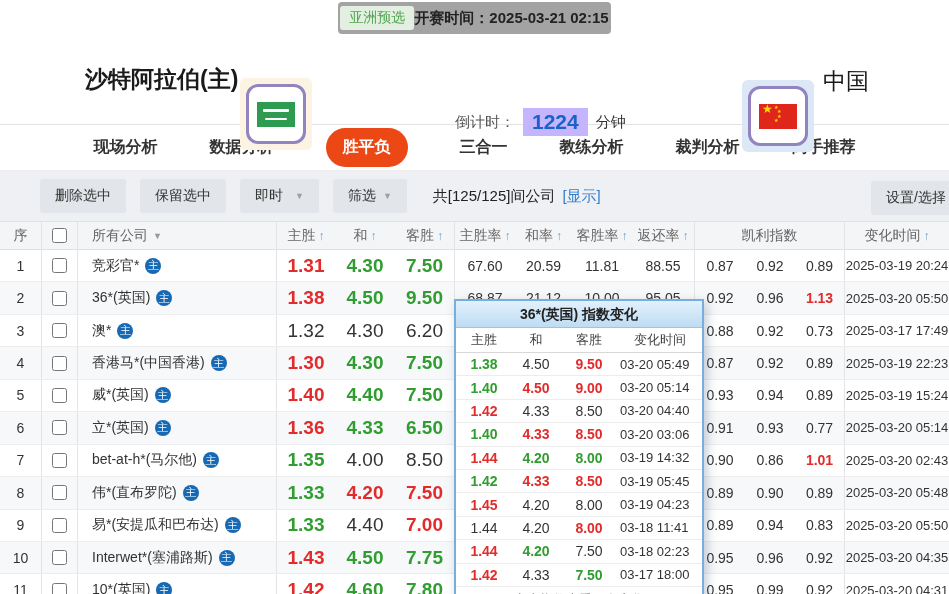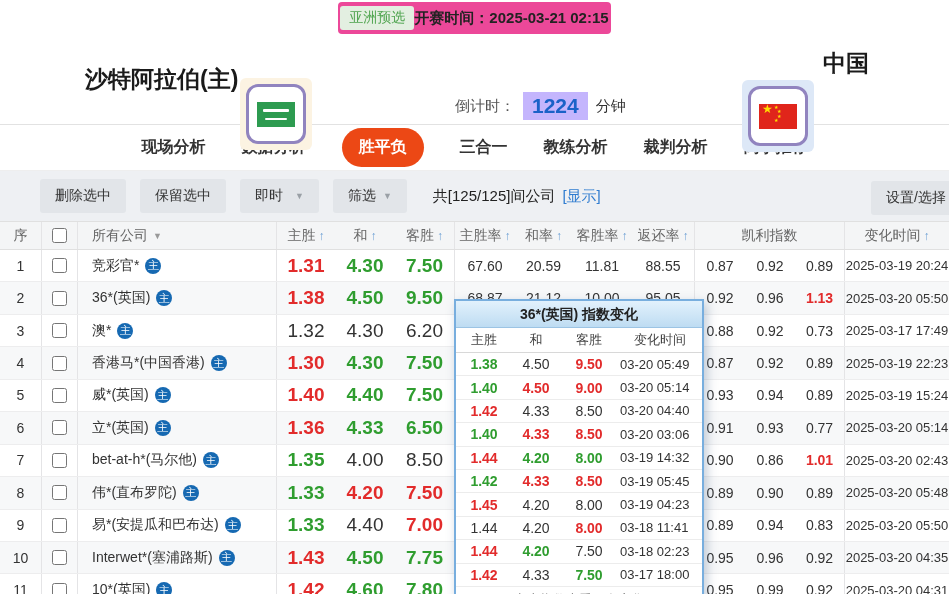--- a/index.html
+++ b/index.html
@@ -1,49 +1,49 @@
 <!DOCTYPE html>
 <html><head>
 <meta charset="utf-8">
 <style>
   html,body{margin:0;padding:0;background:#fff;}
   .c{position:relative;width:949px;height:594px;background:#fff;overflow:hidden;
      font-family:"Liberation Sans","DejaVu Sans",sans-serif;color:#333;}
 
   
   .topbar{height:36px;display:flex;justify-content:center;align-items:center;}
-  .tb-pill{display:flex;align-items:center;background:#ec4899;border-radius:4px;padding:4px 2px;}
+  .tb-pill{display:flex;align-items:center;background:#a3a3a3;border-radius:4px;padding:4px 2px;}
   .badge{color:#4fa44f;background:#e3efe1;font-size:14px;padding:3px 9px;border-radius:3px;}
   .stime{font-weight:700;font-size:15px;color:#222;}
 
   
   .mheader{position:relative;height:88px;border-bottom:1px solid #e2e2e2;}
   .home-name{position:absolute;left:85px;top:28px;font-size:23px;font-weight:700;color:#1a1a1a;}
-  .away-name{position:absolute;left:823px;top:12px;font-size:23px;font-weight:700;color:#1a1a1a;}
+  .away-name{position:absolute;left:823px;top:30px;font-size:23px;font-weight:400;color:#1a1a1a;}
   .flagcard{position:absolute;width:72px;height:72px;border-radius:6px;display:flex;align-items:center;justify-content:center;}
   .fc-home{left:240px;top:42px;background:#fcf3e2;}
   .fc-away{left:742px;top:44px;background:#dde8f7;}
   .flaginner{width:54px;height:54px;background:#fff;border:3px solid #9184bf;border-radius:12px;display:flex;align-items:center;justify-content:center;}
   .flag{width:38px;height:25px;position:relative;overflow:hidden;}
   .flag-sa{background:#2d9b50;}
   .flag-sa .l1{position:absolute;left:6px;top:7px;width:26px;height:3px;background:#fff;border-radius:1px;}
   .flag-sa .l2{position:absolute;left:8px;top:16px;width:22px;height:2px;background:#fff;border-radius:1px;}
   .flag-cn{background:#e0251b;}
   .flag-cn .big{position:absolute;left:3px;top:-2px;color:#ffde00;font-size:12px;}
   .flag-cn .s1{position:absolute;left:15px;top:0px;color:#ffde00;font-size:5px;}
   .flag-cn .s2{position:absolute;left:18px;top:4px;color:#ffde00;font-size:5px;}
   .flag-cn .s3{position:absolute;left:18px;top:9px;color:#ffde00;font-size:5px;}
   .flag-cn .s4{position:absolute;left:15px;top:13px;color:#ffde00;font-size:5px;}
-  .countdown{position:absolute;left:455px;top:56px;display:flex;align-items:center;gap:8px;}
+  .countdown{position:absolute;left:455px;top:72px;display:flex;align-items:center;gap:8px;}
   .cd-label{font-size:15px;color:#555;}
   .cd-val{font-size:21px;font-weight:700;color:#1a62c8;background:#c4b5fd;padding:2px 9px;}
   .cd-unit{font-size:15px;color:#333;}
 
   
-  .nav{height:45px;display:flex;align-items:center;justify-content:center;gap:36px;border-bottom:1px solid #eee;}
+  .nav{height:45px;display:flex;align-items:center;justify-content:center;gap:52px;border-bottom:1px solid #eee;}
   .tab{font-size:16px;font-weight:700;color:#333;cursor:pointer;white-space:nowrap;}
   .tab.active{background:#ec4815;color:#fff;padding:9px 17px;border-radius:20px;}
 
   
   .toolbar{height:50px;background:#eef0f3;display:flex;align-items:center;padding-left:40px;position:relative;overflow:hidden;}
   .tbtn{background:#e2e5e9;color:#333;font-size:14px;padding:8px 15px;border-radius:3px;margin-right:14px;border:none;white-space:nowrap;cursor:pointer;}
   .tsel{display:flex;align-items:center;gap:12px;}
   .tri{color:#9aa0a6;font-size:9px;}
   .fsel{display:flex;align-items:center;gap:7px;}
   .count{font-size:15px;color:#222;margin-left:12px;}

